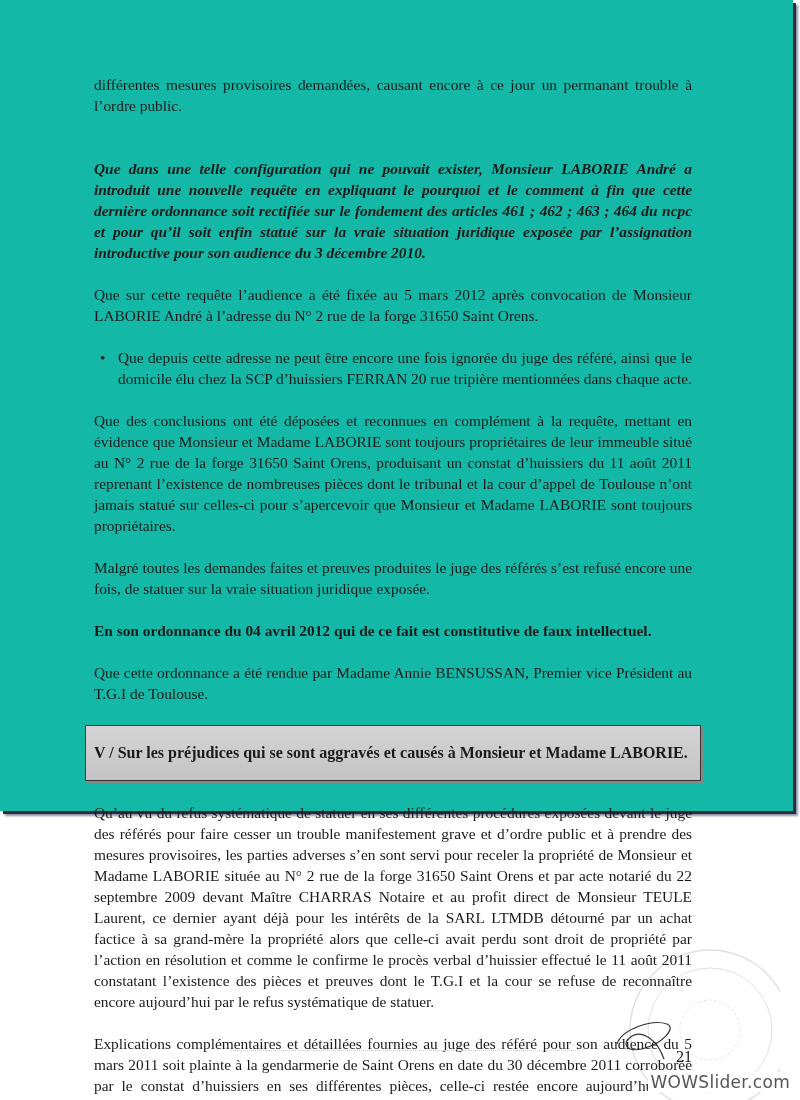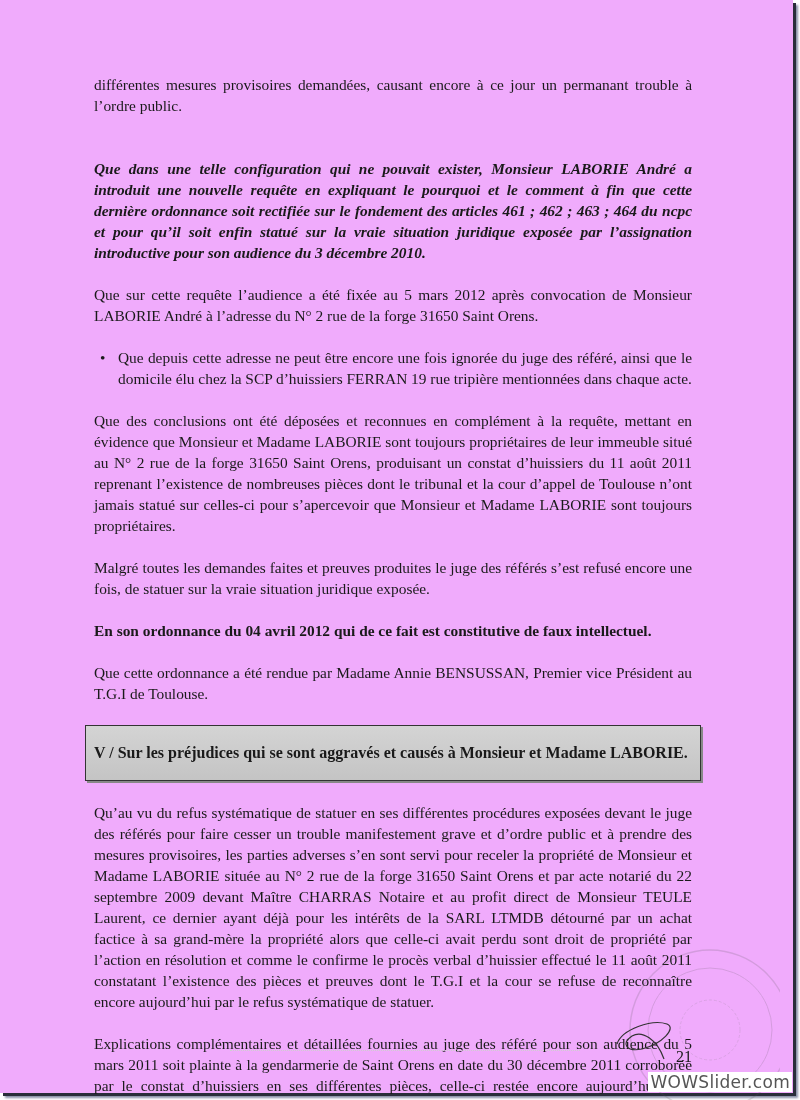--- a/index.html
+++ b/index.html
@@ -13,22 +13,22 @@
       position: relative;
       overflow: hidden;
       font-family: "Liberation Serif", "DejaVu Serif", serif;
       color: #1a1a1a;
     }
     .page {
       position: absolute;
       left: 0;
       top: 0;
       width: 793px;
-      height: 1093px;
-      background: #f0abfc;
+      height: 811px;
+      background: #14b8a6;
       box-shadow: 3px 3px 0 #2a2d3a, 5px 5px 2px #8a90a8;
       text-decoration: underline;
     }
     .content {
       position: absolute;
       left: 94px;
       top: 74px;
       width: 598px;
       font-size: 15.4px;
       line-height: 21px;
@@ -123,21 +123,21 @@
     <div class="gap"></div>
 
     <p class="bold-italic">Que dans une telle configuration qui ne pouvait exister, Monsieur LABORIE André a introduit une nouvelle requête en expliquant le pourquoi et le comment à fin que cette dernière ordonnance soit rectifiée sur le fondement des articles 461 ; 462 ; 463 ; 464 du ncpc et pour qu’il soit enfin statué sur la vraie situation juridique exposée par l’assignation introductive pour son audience du 3 décembre 2010.</p>
     <div class="gap"></div>
 
     <p>Que sur cette requête l’audience a été fixée au 5 mars 2012  après convocation de Monsieur LABORIE André à l’adresse du N° 2 rue de la forge 31650 Saint Orens.</p>
     <div class="gap"></div>
 
     <div class="bullet-item">
       <span class="bullet-dot">•</span>
-      <span>Que depuis cette adresse ne peut être encore une fois ignorée du juge des référé, ainsi que le domicile élu chez la SCP d’huissiers FERRAN 19 rue tripière mentionnées dans chaque acte.</span>
+      <span>Que depuis cette adresse ne peut être encore une fois ignorée du juge des référé, ainsi que le domicile élu chez la SCP d’huissiers FERRAN 20 rue tripière mentionnées dans chaque acte.</span>
     </div>
     <div class="gap"></div>
 
     <p>Que des conclusions ont été déposées et reconnues en complément à la requête, mettant en évidence que Monsieur et Madame LABORIE sont toujours propriétaires de leur immeuble situé au N° 2 rue de la forge 31650 Saint Orens, produisant un constat d’huissiers du 11 août 2011 reprenant l’existence de nombreuses pièces dont le tribunal et la cour d’appel de Toulouse n’ont jamais statué sur celles-ci pour s’apercevoir que Monsieur et Madame LABORIE sont toujours propriétaires.</p>
     <div class="gap"></div>
 
     <p>Malgré toutes les demandes faites et preuves produites le juge des référés s’est refusé encore une fois, de statuer sur la vraie situation juridique exposée.</p>
     <div class="gap"></div>
 
     <p class="heading">En son ordonnance du  04 avril 2012 qui de ce fait est constitutive de faux intellectuel.</p>

